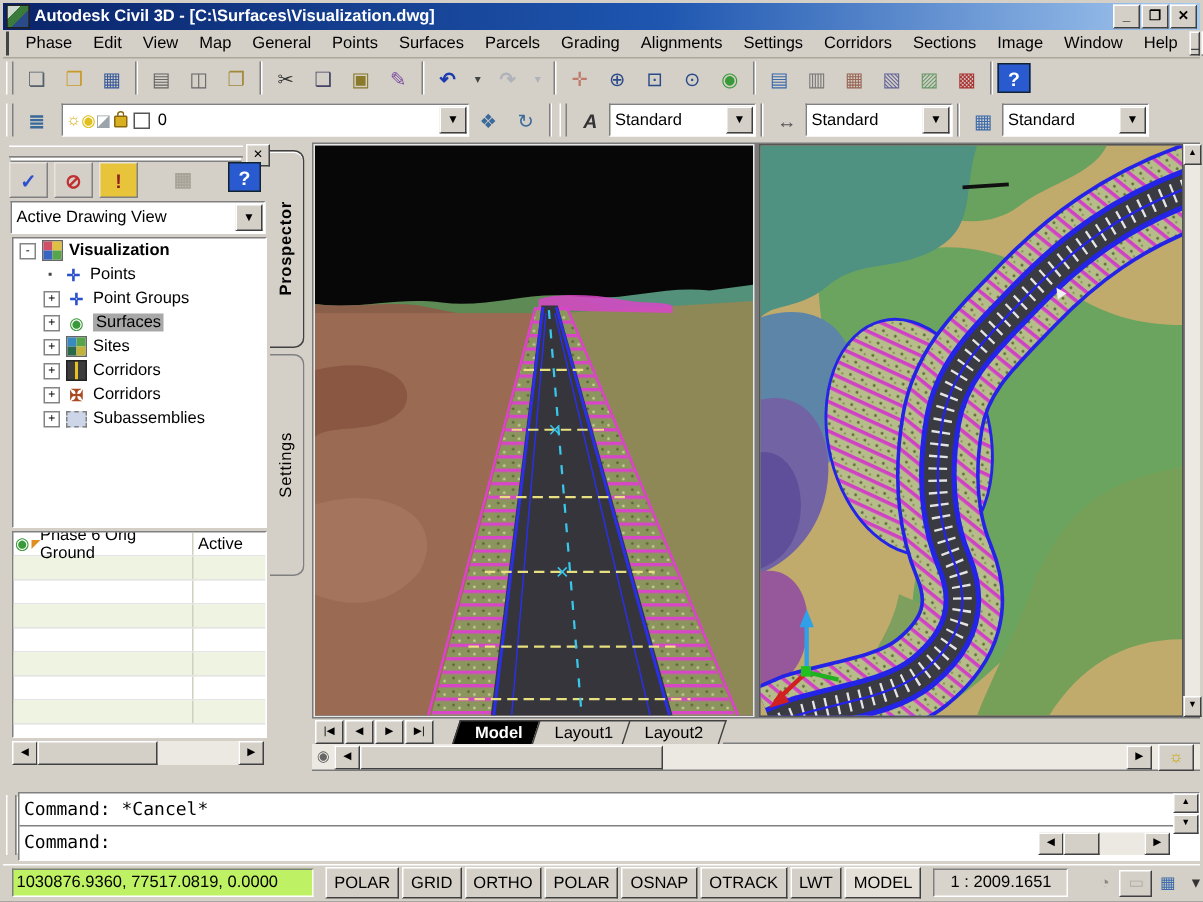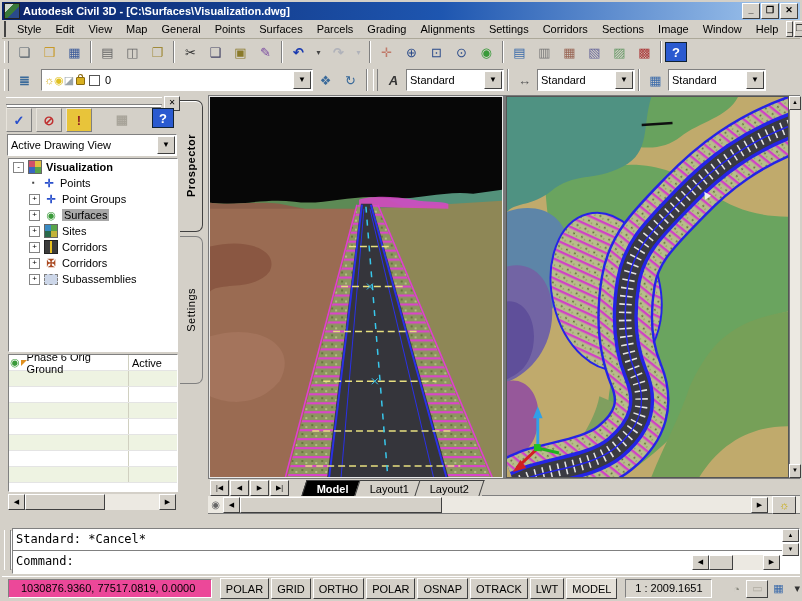--- a/index.html
+++ b/index.html
@@ -78,40 +78,40 @@
   
   .cmdwin{left:4px;top:528px;width:794px;height:44px}
   .cmdgrip{left:0;top:2px;width:5px;height:40px;border-left:1px solid #fff;border-right:1px solid #808080;box-shadow:3px 0 0 -1px #fff,4px 0 0 -1px #808080}
   .cmdbox{left:8px;top:0;width:786px;height:44px;background:#fff;border:1px solid;border-color:#808080 #fff #fff #808080;font-family:"DejaVu Sans Mono",monospace;font-size:12px}
   .cmdline{height:21px;line-height:21px;padding-left:3px;white-space:pre}
   .cvs{position:absolute;right:1px;top:1px;width:15px;height:24px}
   .cvs div{width:15px;height:11px;font-size:6px;line-height:10px;text-align:center;margin-bottom:1px}
   .chs{position:absolute;right:18px;bottom:2px;width:88px;height:15px;display:flex;align-items:center;background:#ece9e2}
   
   .statusbar{left:2px;top:576px;width:798px;height:23px;display:flex;align-items:center;border-top:1px solid #fff}
-  .coords{width:232px;height:17px;line-height:17px;padding-left:12px;background:#ec4899;border:1px solid;border-color:#808080 #fff #fff #808080;margin:0 8px 0 6px}
+  .coords{width:232px;height:17px;line-height:17px;padding-left:2px;background:#bef264;border:1px solid;border-color:#808080 #fff #fff #808080;margin:0 8px 0 6px}
   .toggle{height:19px;padding:0 5px;display:flex;align-items:center;margin-right:2px;font-size:11px}
   .scalebox{width:104px;height:17px;line-height:17px;text-align:center;background:#d8d4cc;border:1px solid;border-color:#808080 #fff #fff #808080;margin:0 6px}
   .tray{display:flex;align-items:center;margin-left:8px}
   .tray .ticn{width:20px;height:16px;display:flex;align-items:center;justify-content:center;font-size:11px;color:#8a8a80}
 </style>
 </head>
 <body>
 
 <div class="abs titlebar">
   <span class="appicon"></span>
   <span style="flex:1;font-size:11px">Autodesk Civil 3D  - [C:\Surfaces\Visualization.dwg]</span>
   <span class="wbtn raised">_</span>
   <span class="wbtn raised">❐</span>
   <span class="wbtn raised" style="margin-right:2px">✕</span>
 </div>
 
 <div class="abs menubar">
   <span class="docicon"></span>
-  <span class="menuitem">Style</span>
+  <span class="menuitem">Phase</span>
   <span class="menuitem">Edit</span>
   <span class="menuitem">View</span>
   <span class="menuitem">Map</span>
   <span class="menuitem">General</span>
   <span class="menuitem">Points</span>
   <span class="menuitem">Surfaces</span>
   <span class="menuitem">Parcels</span>
   <span class="menuitem">Grading</span>
   <span class="menuitem">Alignments</span>
   <span class="menuitem">Settings</span>
@@ -526,21 +526,21 @@
     <span class="thumb" style="width:200px"></span>
     <span style="flex:1"></span>
     <span class="sbtn raised">▶</span>
     <span class="bulbbtn raised" style="margin:0 4px">☼</span>
   </div>
 </div>
 
 <div class="abs cmdwin">
   <div class="abs cmdgrip"></div>
   <div class="abs cmdbox">
-    <div class="cmdline" style="border-bottom:1px solid #808080">Standard: *Cancel*</div>
+    <div class="cmdline" style="border-bottom:1px solid #808080">Command: *Cancel*</div>
     <div class="cmdline">Command:</div>
   </div>
   <div class="cvs">
     <div class="raised">▲</div>
     <div class="raised">▼</div>
   </div>
   <div class="chs">
     <span class="sbtn raised" style="height:13px;line-height:12px">◀</span>
     <span class="thumb" style="width:22px;height:13px"></span>
     <span style="flex:1"></span>

